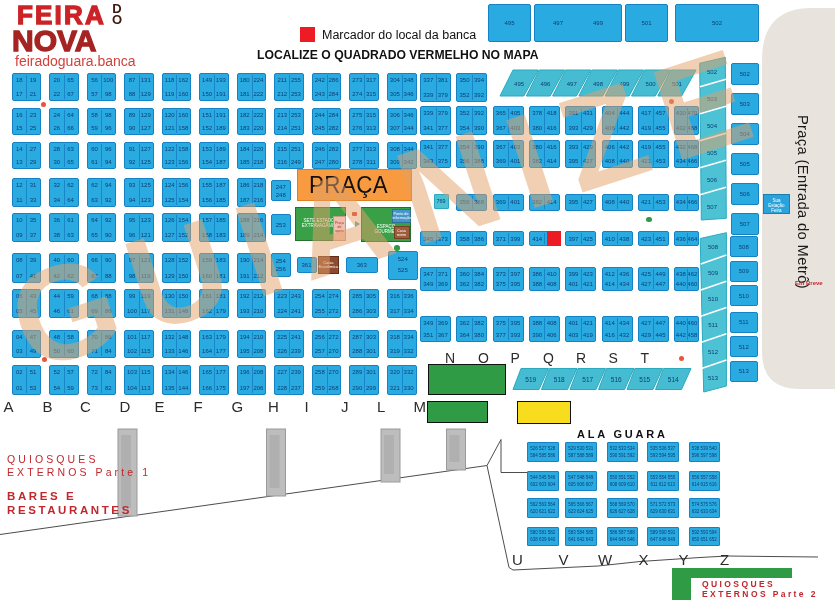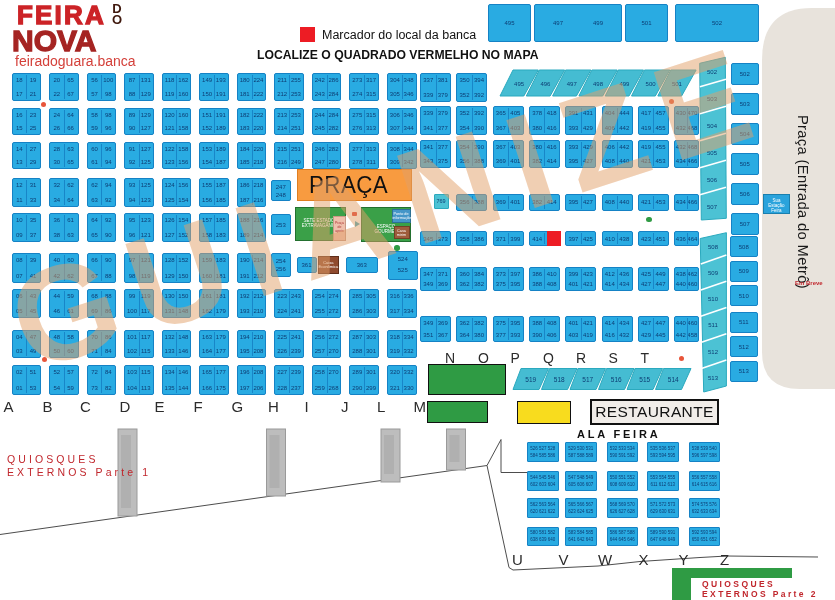--- a/index.html
+++ b/index.html
@@ -1168,23 +1168,22 @@
 <div style="position:absolute;left:763px;top:194px;width:27px;height:20px;background:#2aa3dc;border:1px solid #1a7fae;box-sizing:border-box;color:#fff;font-size:4.5px;line-height:5px;text-align:center;padding-top:3px">Sua<br>Estação<br>Feira</div>
 
 <div class="redtx" style="left:795px;top:280px;font-size:6px;font-weight:bold">Em Breve</div>
 
 <div style="position:absolute;left:428px;top:363.5px;width:78px;height:31px;background:#2f9b44;border:1px solid #111;box-sizing:border-box"></div>
 
 <div style="position:absolute;left:427px;top:401px;width:61px;height:21.5px;background:#2f9b44;border:1px solid #111;box-sizing:border-box"></div>
 
 <div style="position:absolute;left:517px;top:400.5px;width:54px;height:23.5px;background:#f8dc1e;border:1px solid #111;box-sizing:border-box"></div>
 
-<div style="position:absolute;left:590px;top:398.5px;width:129px;height:26px;background:#f1ede9;border:2px solid #111;box-sizing:border-box;display:flex;align-items:center;justify-content:center;font-size:15.5px;color:#111;letter-spacing:0.4px">RESTAURANTE</div>
-
-<div style="position:absolute;left:577px;top:428px;font-size:11px;font-weight:bold;letter-spacing:2.8px;color:#111">ALA FEIRA</div>
+
+<div style="position:absolute;left:577px;top:428px;font-size:11px;font-weight:bold;letter-spacing:2.8px;color:#111">ALA GUARA</div>
 
 <div class="blk1" style="left:527px;top:442px;width:31.5px;height:19.5px;font-size:4.5px;border-radius:1px">
       <div style="line-height:7px;text-align:center;letter-spacing:0">526 527 528<br>584 585 586</div>
     </div>
 
 <div class="blk1" style="left:565px;top:442px;width:31.5px;height:19.5px;font-size:4.5px;border-radius:1px">
       <div style="line-height:7px;text-align:center;letter-spacing:0">529 530 531<br>587 588 589</div>
     </div>
 
 <div class="blk1" style="left:606.5px;top:442px;width:31.5px;height:19.5px;font-size:4.5px;border-radius:1px">
@@ -1266,20 +1265,21 @@
 <div class="lbl" style="left:598px;top:551px;font-size:15px">W</div>
 
 <div class="lbl" style="left:638.5px;top:551px;font-size:15px">X</div>
 
 <div class="lbl" style="left:678.5px;top:551px;font-size:15px">Y</div>
 
 <div class="lbl" style="left:720px;top:551px;font-size:15px">Z</div>
 
 <div class="redtx" style="left:7px;top:452.5px;font-size:10.5px;letter-spacing:3.1px;line-height:13.5px">QUIOSQUES<br>EXTERNOS Parte 1</div>
 
+<div class="redtx" style="left:7px;top:488.5px;font-size:11.5px;font-weight:bold;letter-spacing:2.6px;line-height:14px">BARES E<br>RESTAURANTES</div>
 
 <div style="position:absolute;left:672px;top:567.5px;width:120px;height:10px;background:#2f9b44"></div>
 
 <div style="position:absolute;left:672px;top:567.5px;width:18.5px;height:32.5px;background:#2f9b44"></div>
 
 <div class="redtx" style="left:702px;top:580px;font-size:8.5px;font-weight:bold;letter-spacing:2.4px;line-height:9.5px">QUIOSQUES<br>EXTERNOS Parte 2</div>
 
 <svg width="835" height="600" style="position:absolute;left:0;top:0;pointer-events:none">
       <text x="30" y="372" transform="rotate(-18 30 372)" font-family="Liberation Sans" font-size="134" font-weight="bold" letter-spacing="18" fill="#e2a069" opacity="0.5">GUIANIZE</text>
     </svg>

